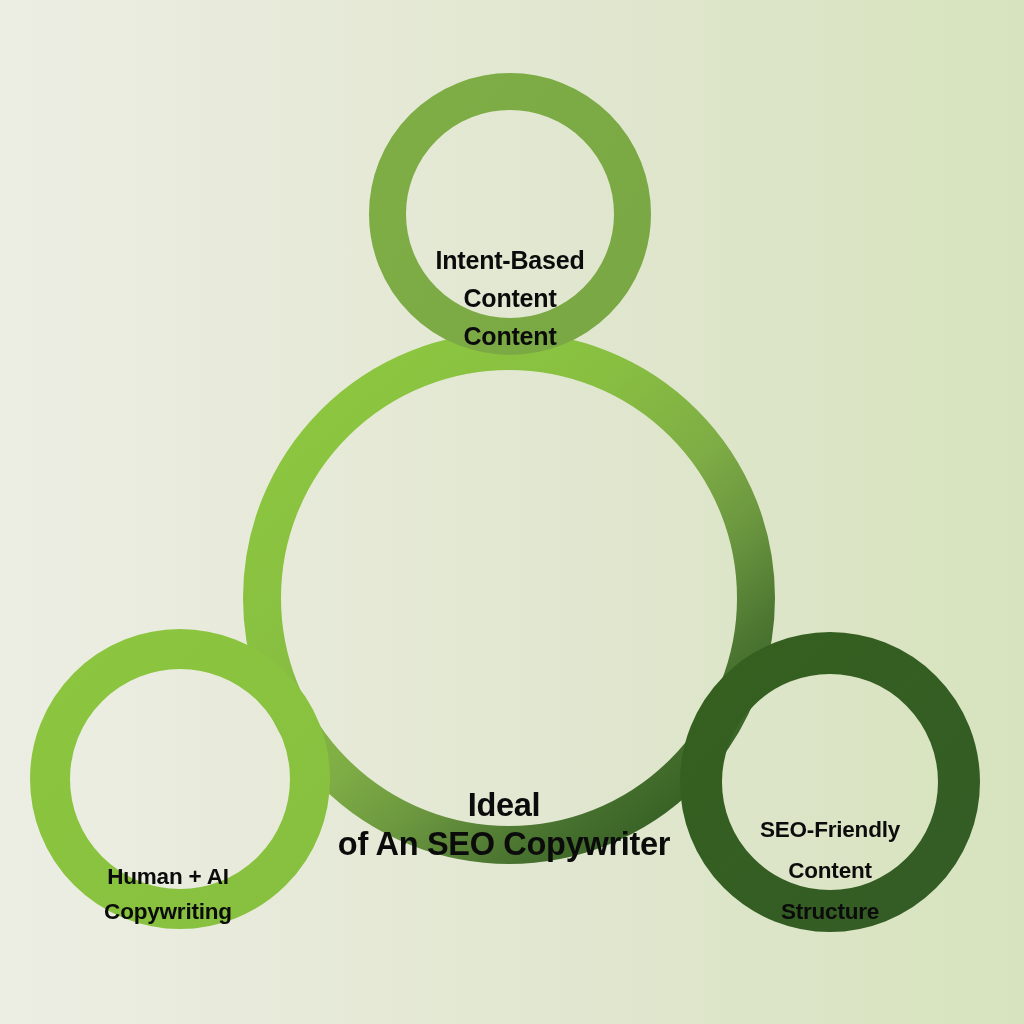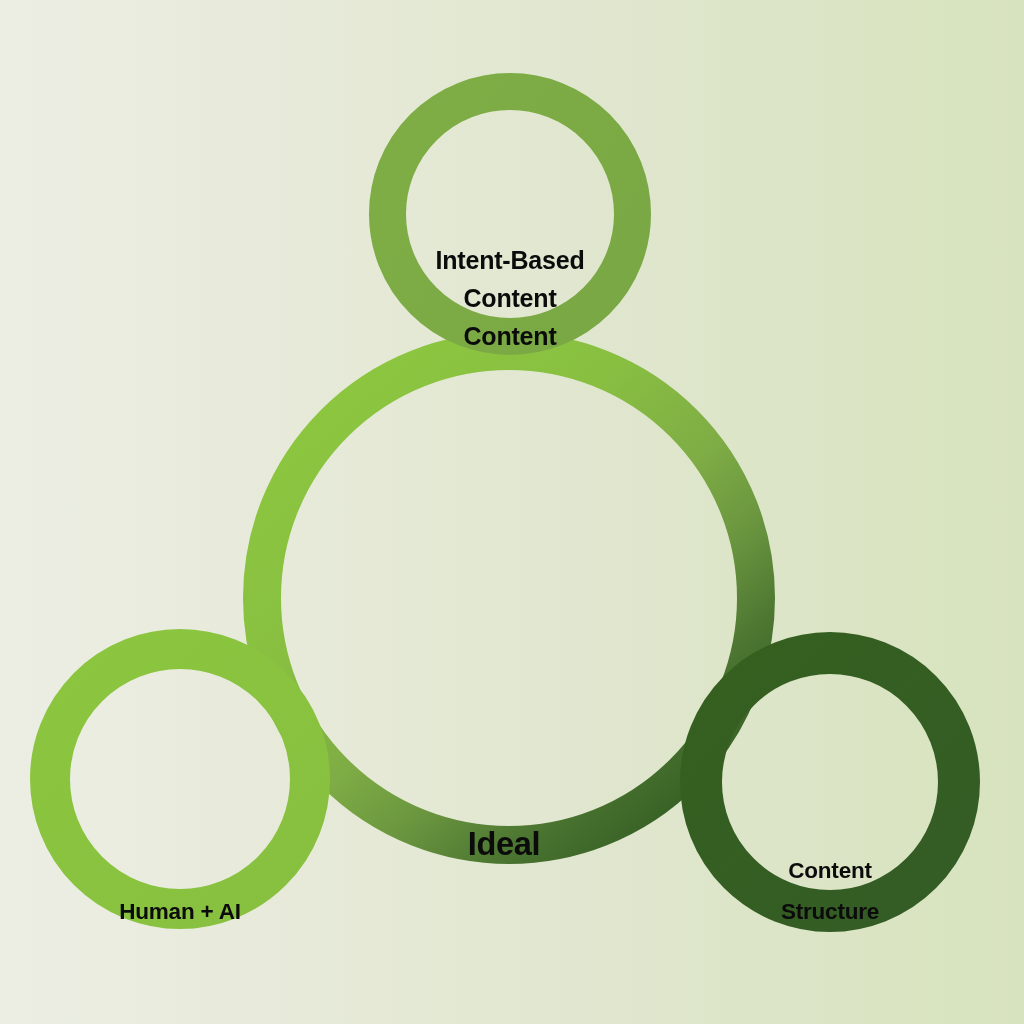--- a/index.html
+++ b/index.html
@@ -65,21 +65,21 @@
     top: 332px;
     width: 532px;
     height: 532px;
     font-size: 32.5px;
     line-height: 39px;
     letter-spacing: -0.3px;
   }
 
   
   #label-bottom-left {
-    left: 30px;
+    left: 18px;
     top: 629px;
     width: 300px;
     height: 300px;
     font-size: 22.5px;
     line-height: 35px;
     letter-spacing: -0.2px;
   }
 
   
   #label-bottom-right {
@@ -132,24 +132,27 @@
   </svg>
 
   <div class="node-label" id="label-top">
     <span class="line">Intent-Based</span>
     <span class="line">Content</span>
     <span class="line">Content</span>
   </div>
 
   <div class="node-label" id="label-center">
     <span class="line">Ideal</span>
+    <span class="line">of An SEO Copywriter</span>
   </div>
 
   <div class="node-label" id="label-bottom-left">
     <span class="line">Human + AI</span>
+    <span class="line">Copywriting</span>
   </div>
 
   <div class="node-label" id="label-bottom-right">
+    <span class="line">SEO-Friendly</span>
     <span class="line">Content</span>
     <span class="line">Structure</span>
   </div>
 
 </div>
 
 </body></html>

